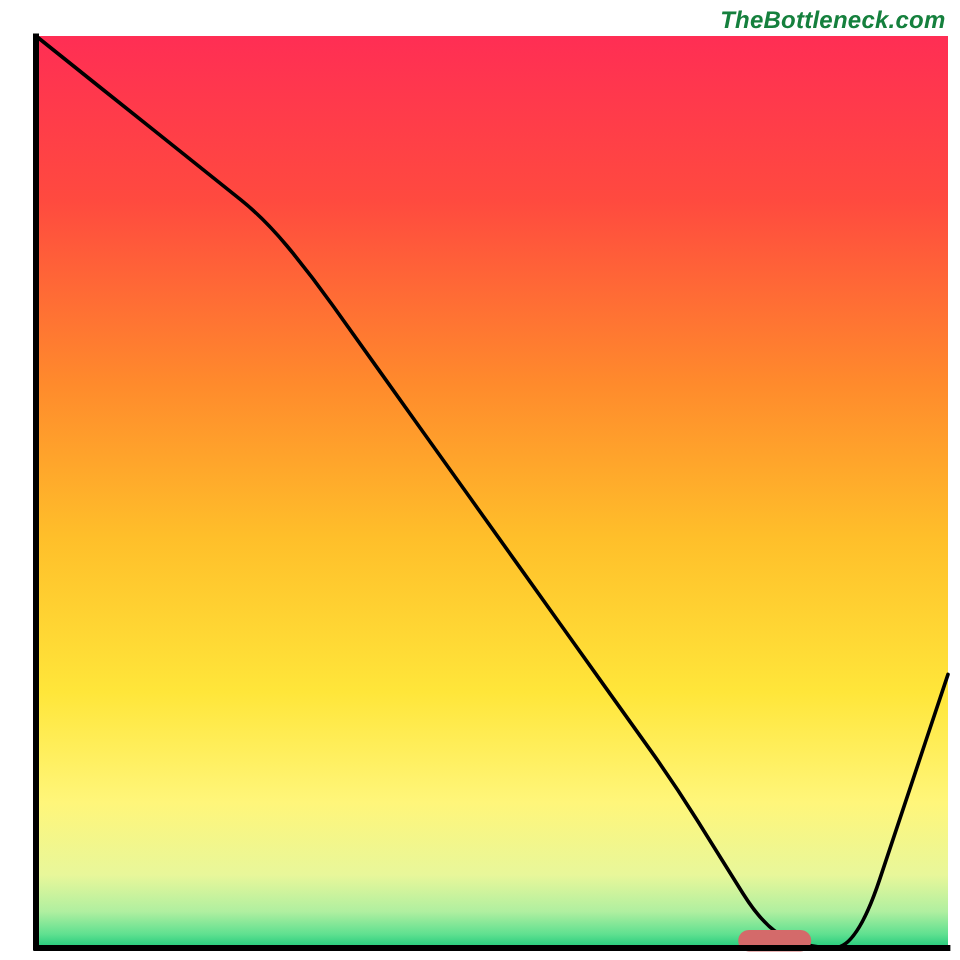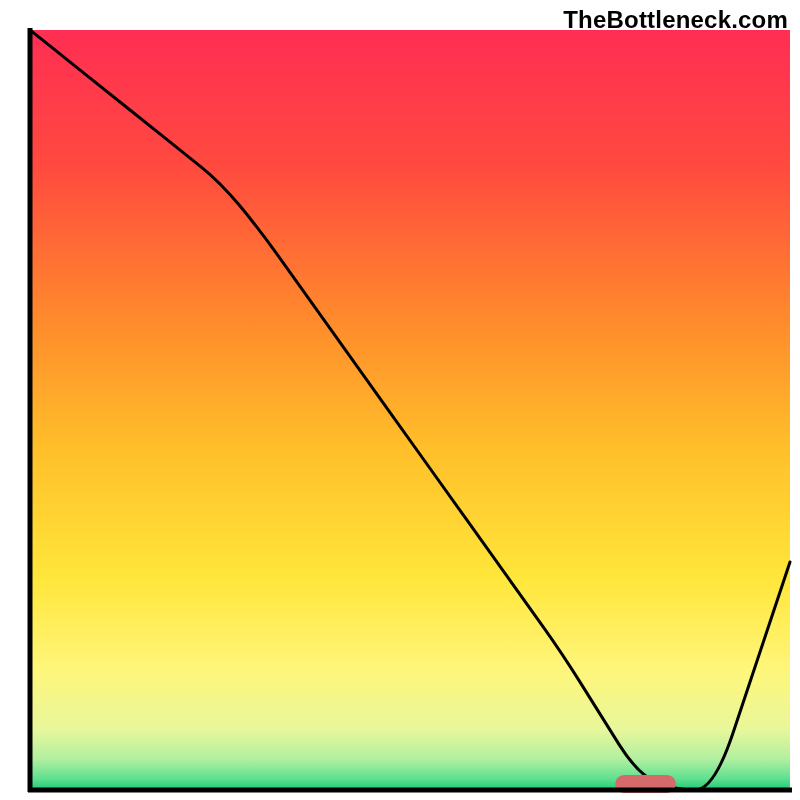--- a/index.html
+++ b/index.html
@@ -12,24 +12,25 @@
   }
   .container {
     position: relative;
     width: 800px;
     height: 800px;
   }
   .watermark {
     position: absolute;
     top: 6px;
     right: 12px;
-    font-size: 24px;
+    font-size: 20px;
     font-weight: 600;
-    color: #000000;
+    color: #15803d;
     letter-spacing: 0.2px;
+    font-style: italic;
   }
   svg {
     display: block;
   }
 </style>
 </head>
 <body>
 
 <div class="container">
   <div class="watermark">TheBottleneck.com</div>

